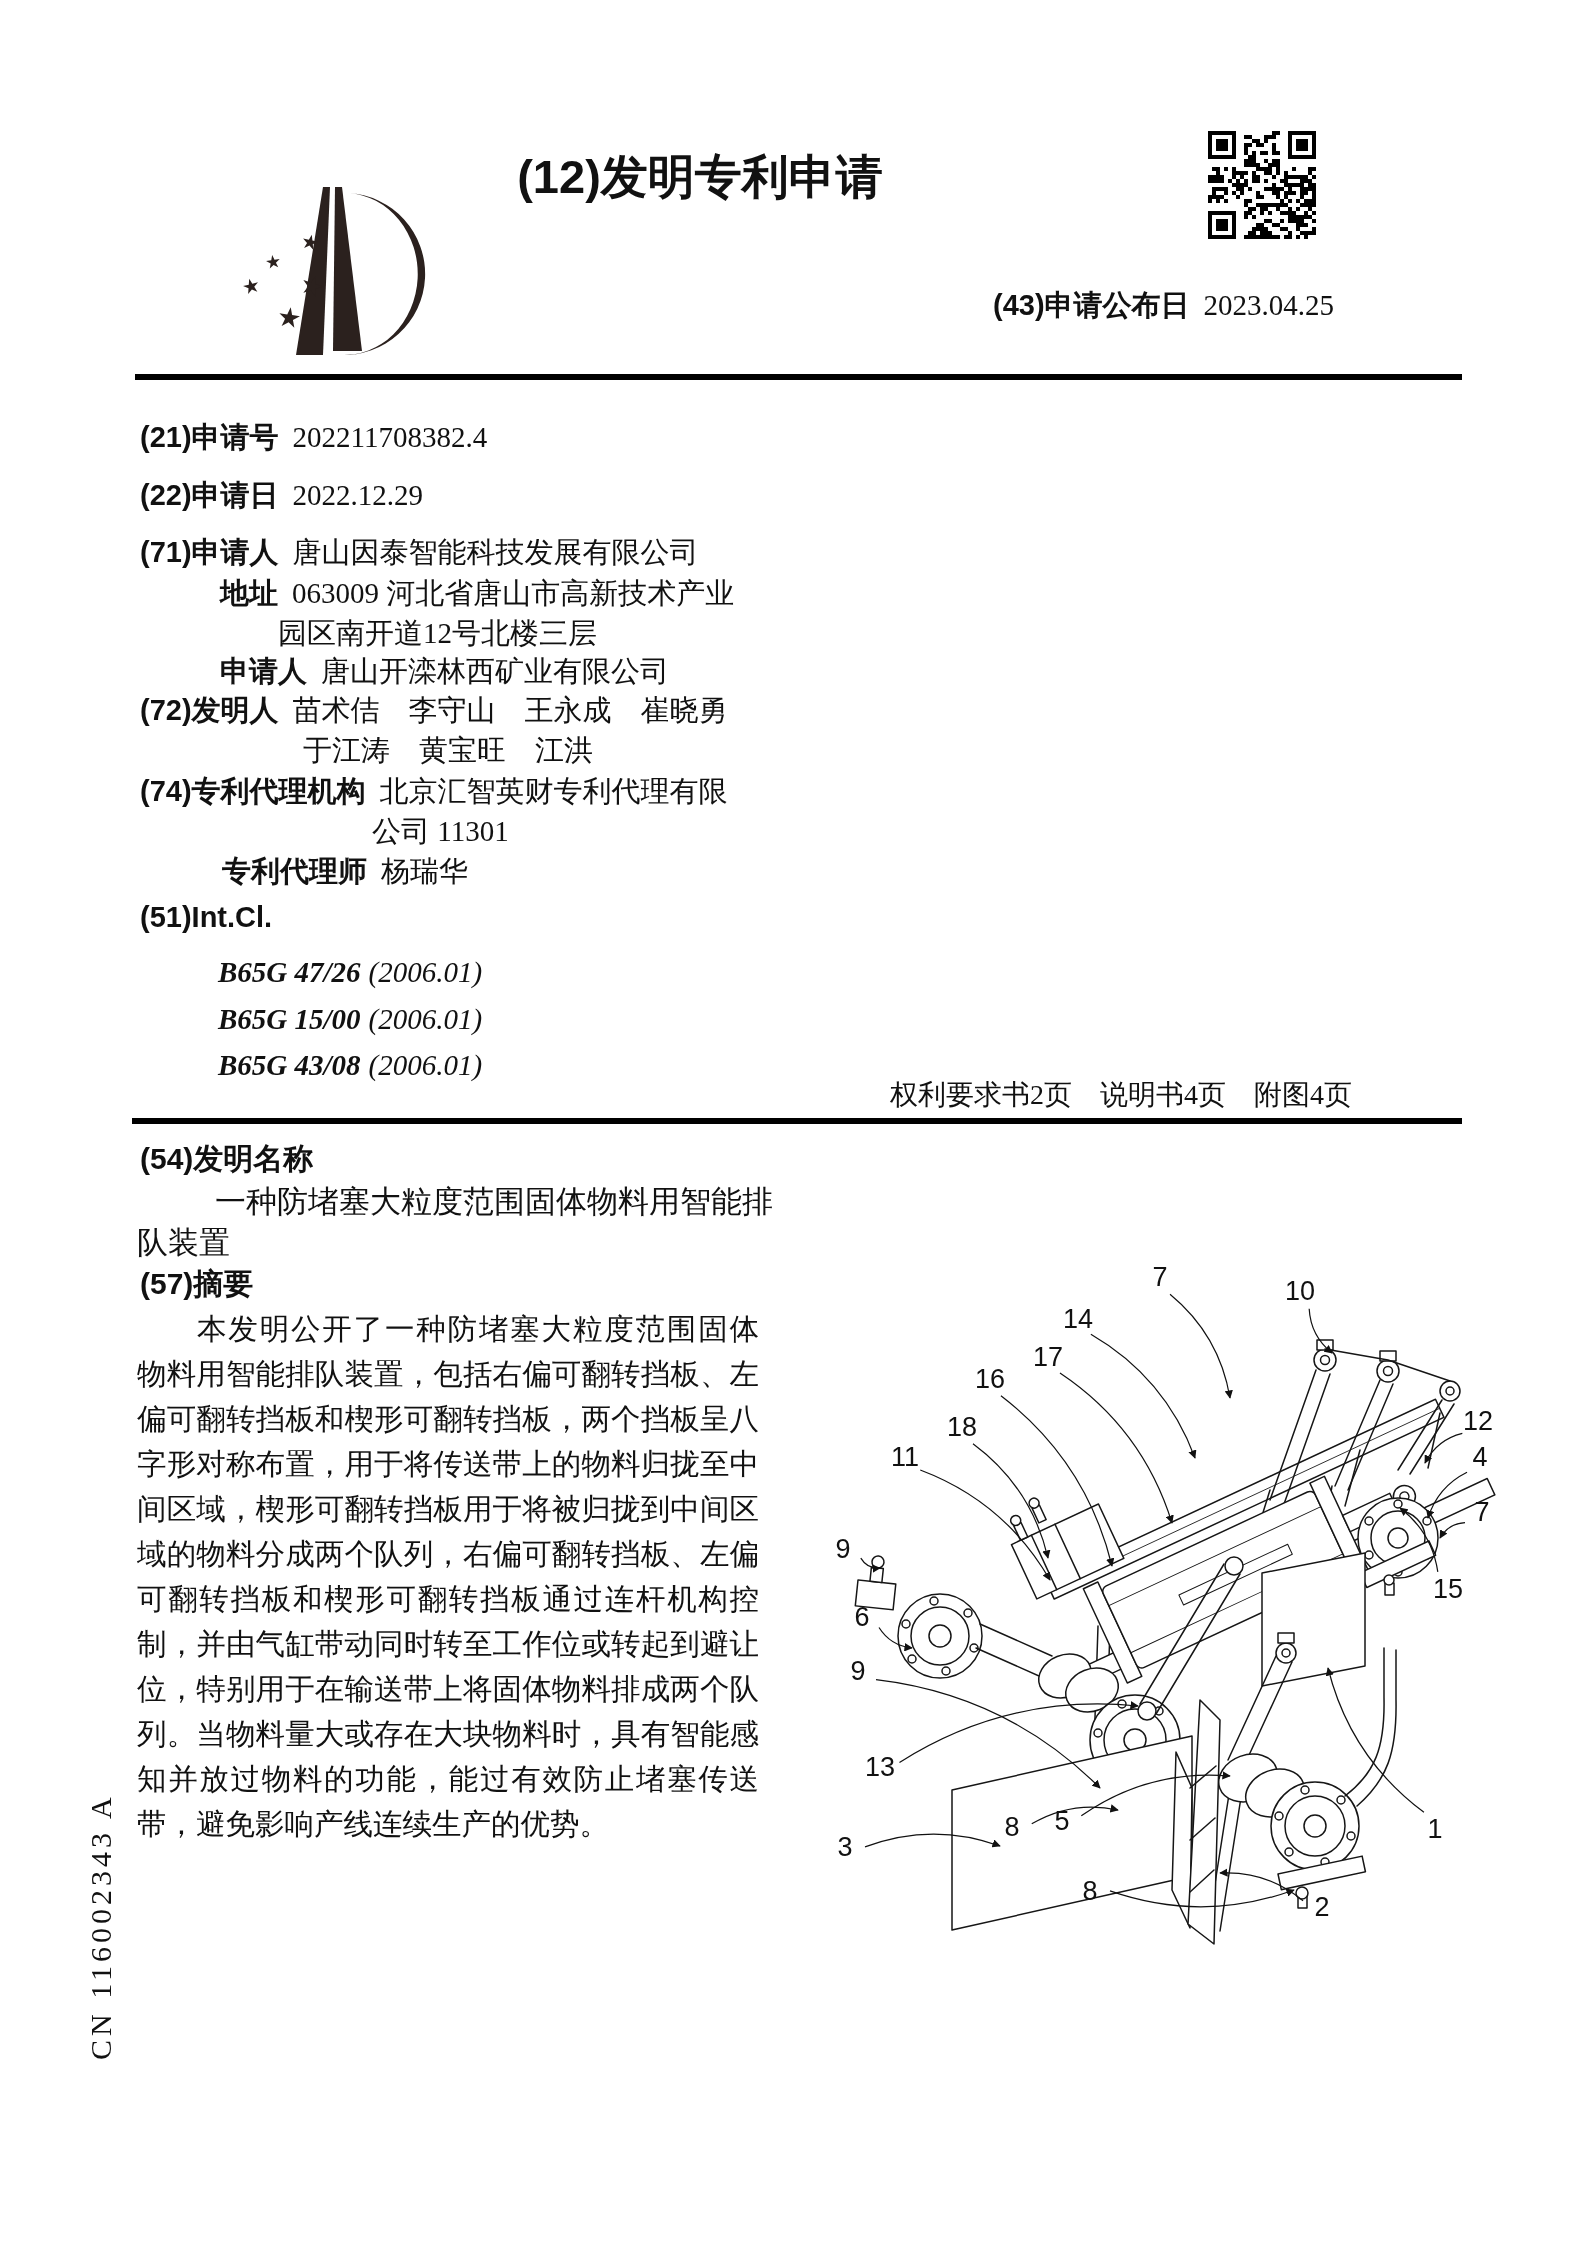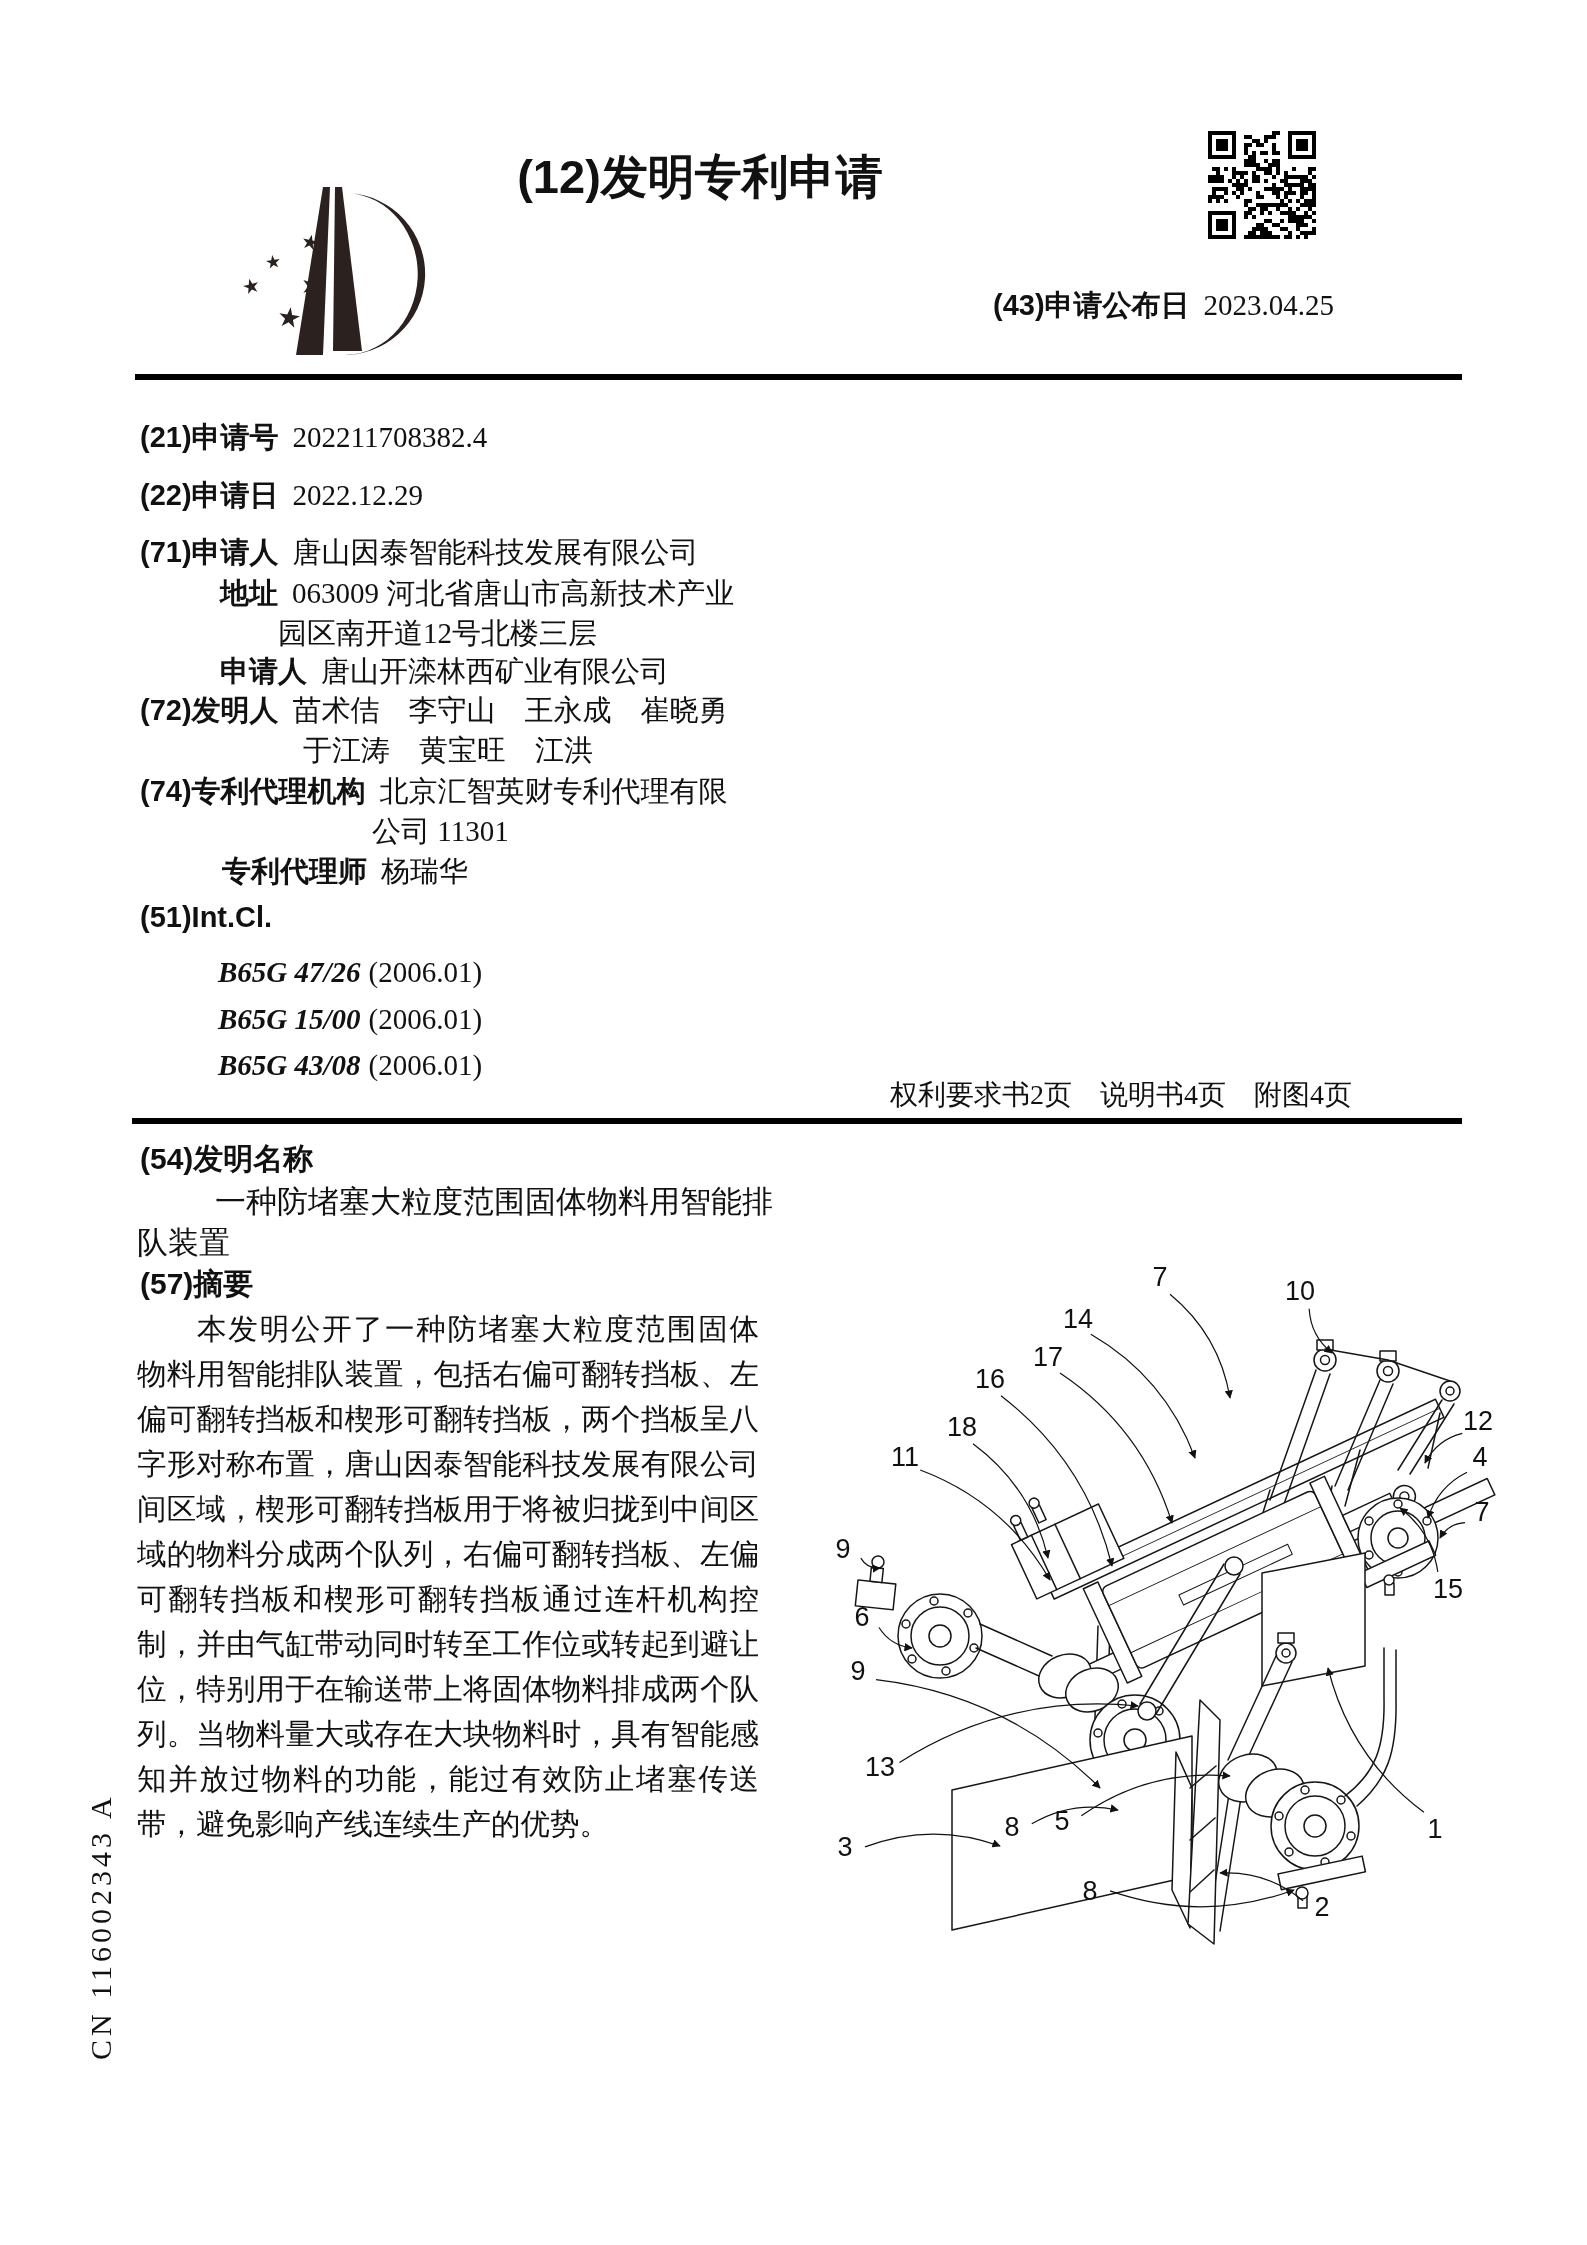--- a/index.html
+++ b/index.html
@@ -7,21 +7,21 @@
         font-family:"Liberation Serif",serif;color:#111;overflow:hidden;}
   .abs{position:absolute;white-space:nowrap;}
   .hei{font-family:"Liberation Sans",sans-serif;font-weight:700;}
   .song{font-family:"Liberation Serif",serif;}
   .lbl{font-family:"Liberation Sans",sans-serif;font-weight:700;margin-right:14px;}
   .val{font-family:"Liberation Serif",serif;}
   .rule{position:absolute;background:#000;}
   .biblio-line{font-size:29px;}
   .pub-line{font-size:29px;margin-bottom:17px;}
   .itcode{font-family:"Liberation Serif",serif;font-style:italic;font-weight:700;margin-right:8px;}
-  .itver{font-family:"Liberation Serif",serif;}
+  .itver{font-family:"Liberation Serif",serif;font-style:italic;}
   #abstract-block{position:absolute;left:137px;top:1306px;width:622px;}
   .abs-line{font-size:29.5px;line-height:45px;text-align:justify;text-align-last:justify;
             font-family:Liberation Sans, sans-serif;white-space:normal;}
   .abs-line.ind{padding-left:60px;}
   .abs-line.last{text-align-last:left;}
   #title-line1{left:215px;top:1181px;font-size:31px;}
   #title-line2{left:137px;top:1222px;font-size:31px;}
   #side-code{left:84px;top:2060px;transform-origin:0 0;transform:rotate(-90deg);
              font-size:30px;letter-spacing:4px;font-family:"Liberation Serif",serif;}
   #fig-wrap{position:absolute;left:800px;top:1228px;width:770px;height:770px;}
@@ -358,21 +358,21 @@
 
   <div class="abs hei" style="left:140px;top:1139px;font-size:30px;text-align:right;">(54)发明名称</div>
   <div class="abs song" id="title-line1">一种防堵塞大粒度范围固体物料用智能排</div>
   <div class="abs song" id="title-line2">队装置</div>
   <div class="abs hei" style="left:140px;top:1264px;font-size:30px;">(57)摘要</div>
 
   <div id="abstract-block">
     <div class="abs-line ind">本发明公开了一种防堵塞大粒度范围固体</div>
     <div class="abs-line">物料用智能排队装置，包括右偏可翻转挡板、左</div>
     <div class="abs-line">偏可翻转挡板和楔形可翻转挡板，两个挡板呈八</div>
-    <div class="abs-line">字形对称布置，唐山因泰智能科技发展有限公司</div>
+    <div class="abs-line">字形对称布置，用于将传送带上的物料归拢至中</div>
     <div class="abs-line">间区域，楔形可翻转挡板用于将被归拢到中间区</div>
     <div class="abs-line">域的物料分成两个队列，右偏可翻转挡板、左偏</div>
     <div class="abs-line">可翻转挡板和楔形可翻转挡板通过连杆机构控</div>
     <div class="abs-line">制，并由气缸带动同时转至工作位或转起到避让</div>
     <div class="abs-line">位，特别用于在输送带上将固体物料排成两个队</div>
     <div class="abs-line">列。当物料量大或存在大块物料时，具有智能感</div>
     <div class="abs-line">知并放过物料的功能，能过有效防止堵塞传送</div>
     <div class="abs-line last">带，避免影响产线连续生产的优势。</div>
   </div>
 

